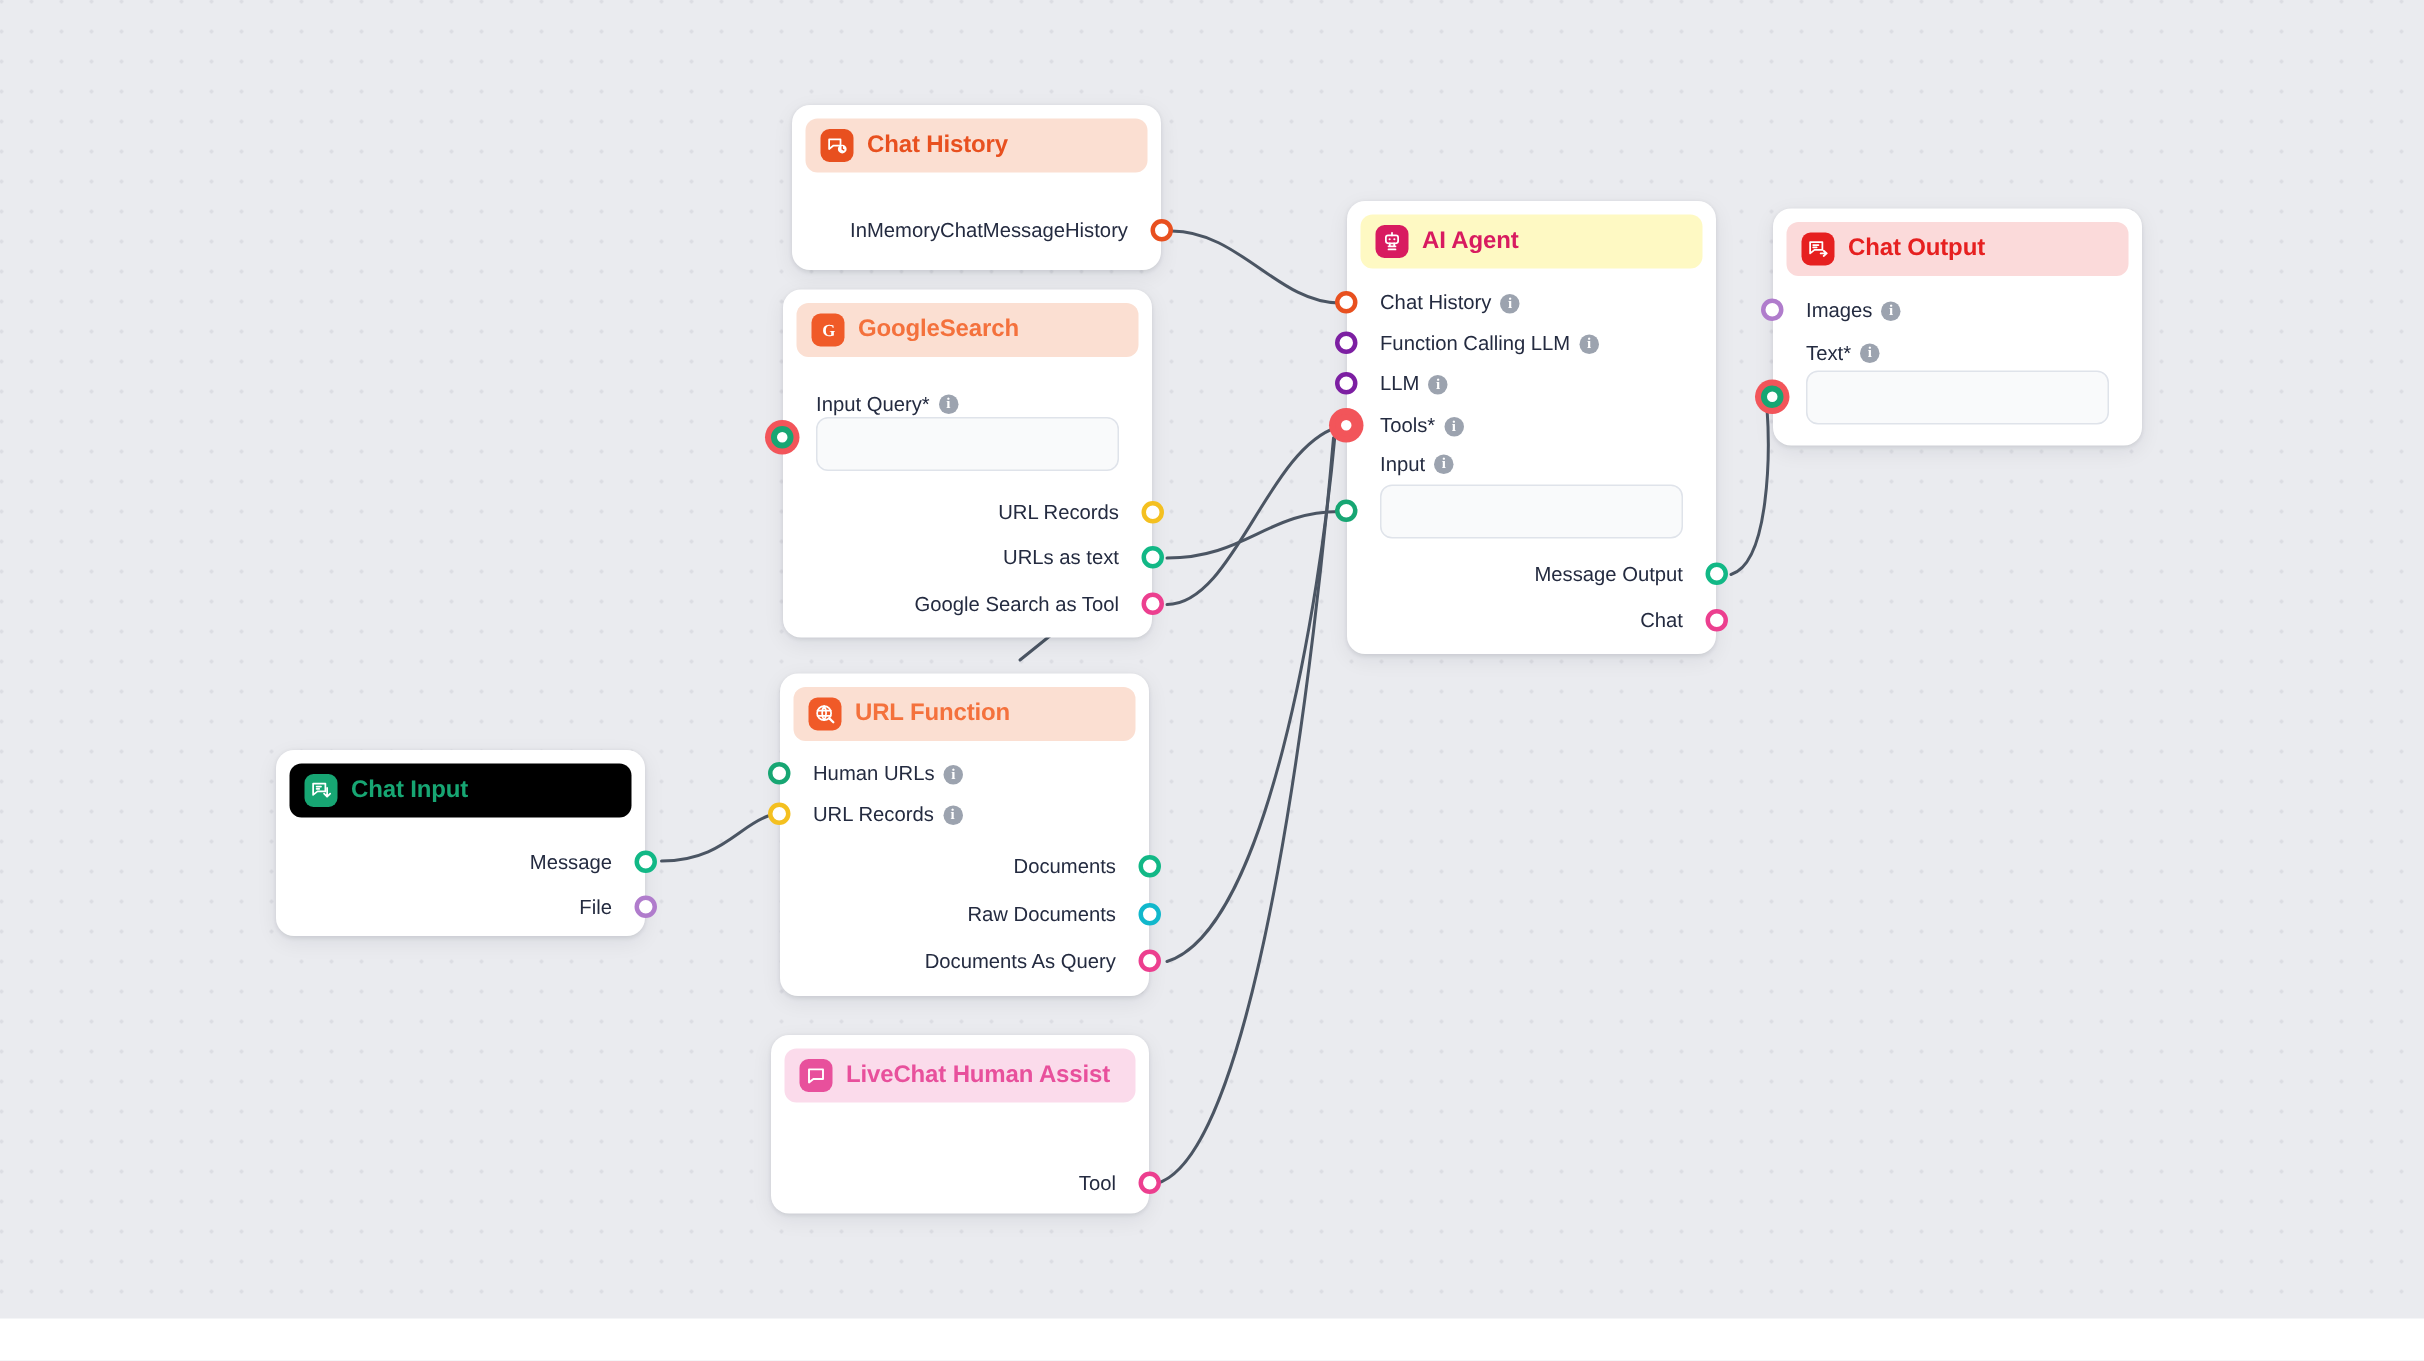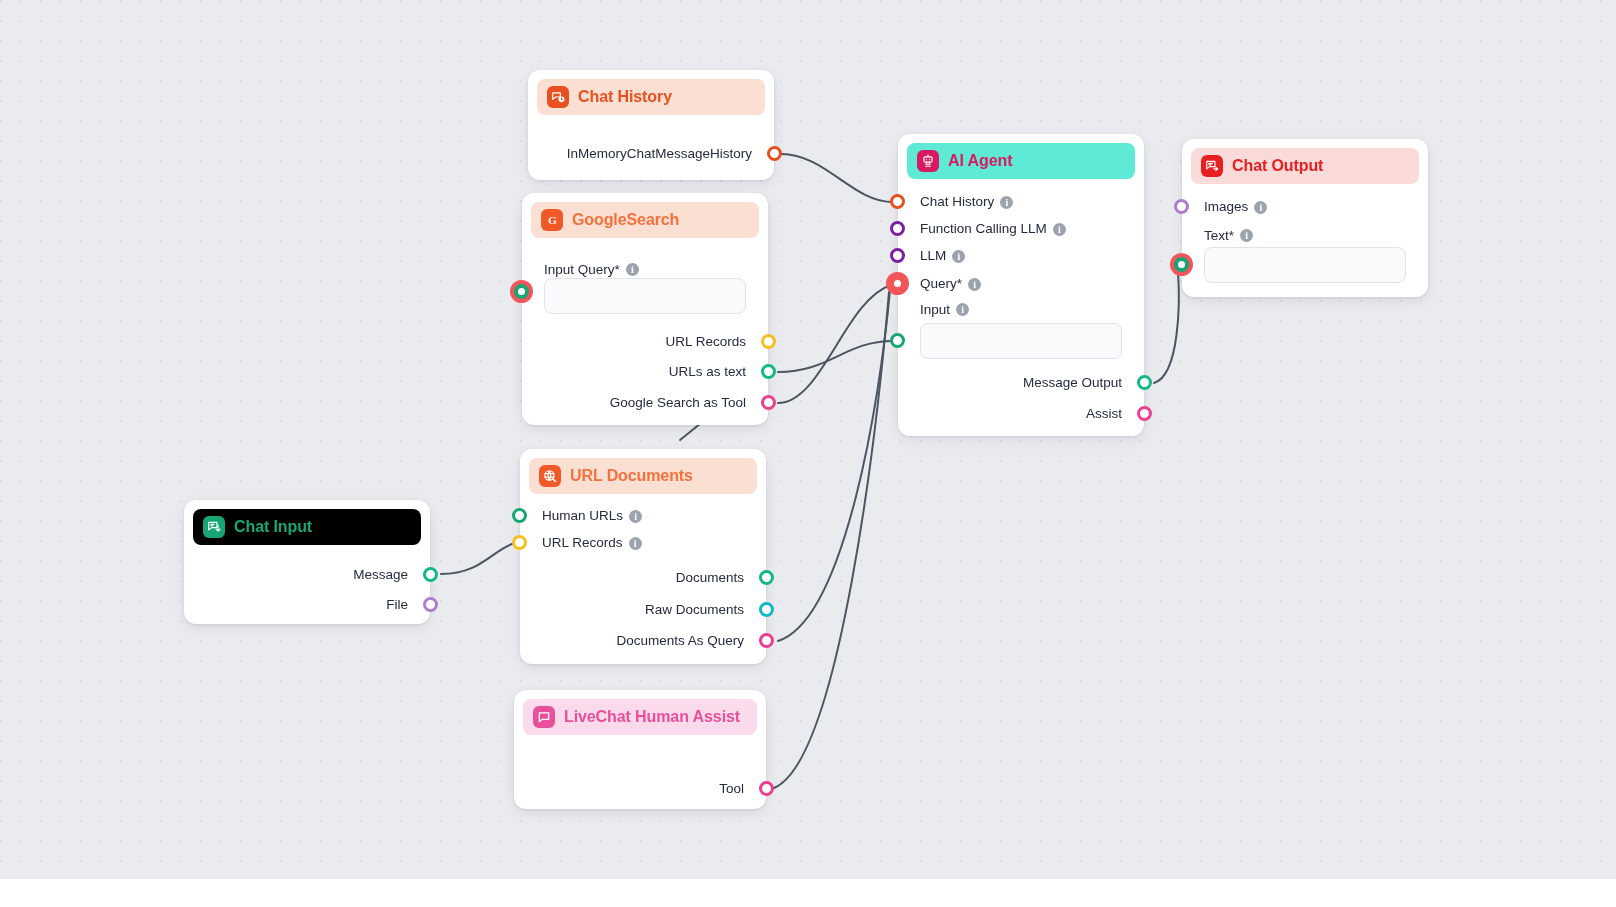--- a/index.html
+++ b/index.html
@@ -178,21 +178,21 @@
       </div>
       <div class="node" style="left: 520px; top: 449px; width: 246px; height: 215px;">
         <div class="node-header" style="background: rgb(251, 223, 210);">
           <div class="node-icon" style="background: rgb(240, 90, 40);">
             <svg width="14" height="14" viewBox="0 0 24 24" fill="none" stroke="#fff" stroke-width="2" stroke-linecap="round">
               <circle cx="11" cy="11" r="8"></circle>
               <path d="M3.5 8h15M3.5 14h15M11 3c-3 4-3 12 0 16M11 3c3 4 3 12 0 16"></path>
               <path d="M17 17l4.5 4.5" stroke-width="2.6"></path>
             </svg>
           </div>
-          <div class="node-title" style="color: rgb(244, 113, 60);">URL Documents</div>
+          <div class="node-title" style="color: rgb(244, 113, 60);">URL Function</div>
         </div>
         <div class="node-body" style="position: absolute; left: 0px; top: 0px; width: 100%; height: 100%;">
           <div class="row in" style="top: 57px;">
             <span class="port-label">Human URLs</span>
             <span class="info">i</span>
           </div>
           <div class="handle" style="border: 3.5px solid rgb(23, 166, 115); top: 59px; left: -8px;"></div>
           <div class="row in" style="top: 84px;">
             <span class="port-label">URL Records</span>
             <span class="info">i</span>
@@ -244,21 +244,21 @@
             <span class="port-label">Message</span>
           </div>
           <div class="handle" style="border: 3.5px solid rgb(18, 184, 134); top: 67px; left: 239px;"></div>
           <div class="row out" style="top: 95px;">
             <span class="port-label">File</span>
           </div>
           <div class="handle" style="border: 3.5px solid rgb(176, 124, 204); top: 97px; left: 239px;"></div>
         </div>
       </div>
       <div class="node" style="left: 898px; top: 134px; width: 246px; height: 302px;">
-        <div class="node-header" style="background: #5eead4;">
+        <div class="node-header" style="background: #fef9c3;">
           <div class="node-icon" style="background: rgb(216, 27, 96);">
             <svg width="14" height="14" viewBox="0 0 24 24" fill="none" stroke="#fff" stroke-width="2" stroke-linecap="round" stroke-linejoin="round">
               <path d="M12 2v3"></path>
               <rect x="5" y="5" width="14" height="9" rx="2.5"></rect>
               <circle cx="9.3" cy="9.5" r="1.2" fill="#fff" stroke="none"></circle>
               <circle cx="14.7" cy="9.5" r="1.2" fill="#fff" stroke="none"></circle>
               <path d="M8 17.5h8M8 21h8M9.5 14v3.5M14.5 14v3.5"></path>
             </svg>
           </div>
           <div class="node-title" style="color: rgb(216, 27, 96);">AI Agent</div>
@@ -273,38 +273,38 @@
             <span class="port-label">Function Calling LLM</span>
             <span class="info">i</span>
           </div>
           <div class="handle" style="border: 3.5px solid rgb(124, 31, 162); top: 87px; left: -8px;"></div>
           <div class="row in" style="top: 112px;">
             <span class="port-label">LLM</span>
             <span class="info">i</span>
           </div>
           <div class="handle" style="border: 3.5px solid rgb(124, 31, 162); top: 114px; left: -8px;"></div>
           <div class="row in" style="top: 140px;">
-            <span class="port-label">Query*</span>
+            <span class="port-label">Tools*</span>
             <span class="info">i</span>
           </div>
           <div class="handle hl" style="background: rgb(242, 85, 90); box-shadow: rgb(242, 85, 90) 0px 0px 0px 0px; top: 138px; left: -12px;">
             <div class="inner" style="border: 4px solid rgb(242, 85, 90); width: 15px; height: 15px;"></div>
           </div>
           <div class="field-label" style="left: 22px; top: 168px; justify-content: center;">
             <span>Input</span>
             <span class="info">i</span>
           </div>
           <div class="textinput" style="left: 22px; top: 189px; width: 202px; height: 36px;"></div>
           <div class="handle" style="border: 3.5px solid rgb(23, 166, 115); top: 199px; left: -8px;"></div>
           <div class="row out" style="top: 239px;">
             <span class="port-label">Message Output</span>
           </div>
           <div class="handle" style="border: 3.5px solid rgb(18, 184, 134); top: 241px; left: 239px;"></div>
           <div class="row out" style="top: 270px;">
-            <span class="port-label">Assist</span>
+            <span class="port-label">Chat</span>
           </div>
           <div class="handle" style="border: 3.5px solid rgb(236, 63, 143); top: 272px; left: 239px;"></div>
         </div>
       </div>
       <div class="node" style="left: 1182px; top: 139px; width: 246px; height: 158px;">
         <div class="node-header" style="background: rgb(251, 218, 218);">
           <div class="node-icon" style="background: rgb(230, 32, 32);">
             <svg width="14" height="14" viewBox="0 0 24 24" fill="none" stroke="#fff" stroke-width="2" stroke-linecap="round" stroke-linejoin="round">
               <path d="M3 4h14v9H8l-5 4z"></path>
               <path d="M6.5 7.5h6M6.5 10h4"></path>

